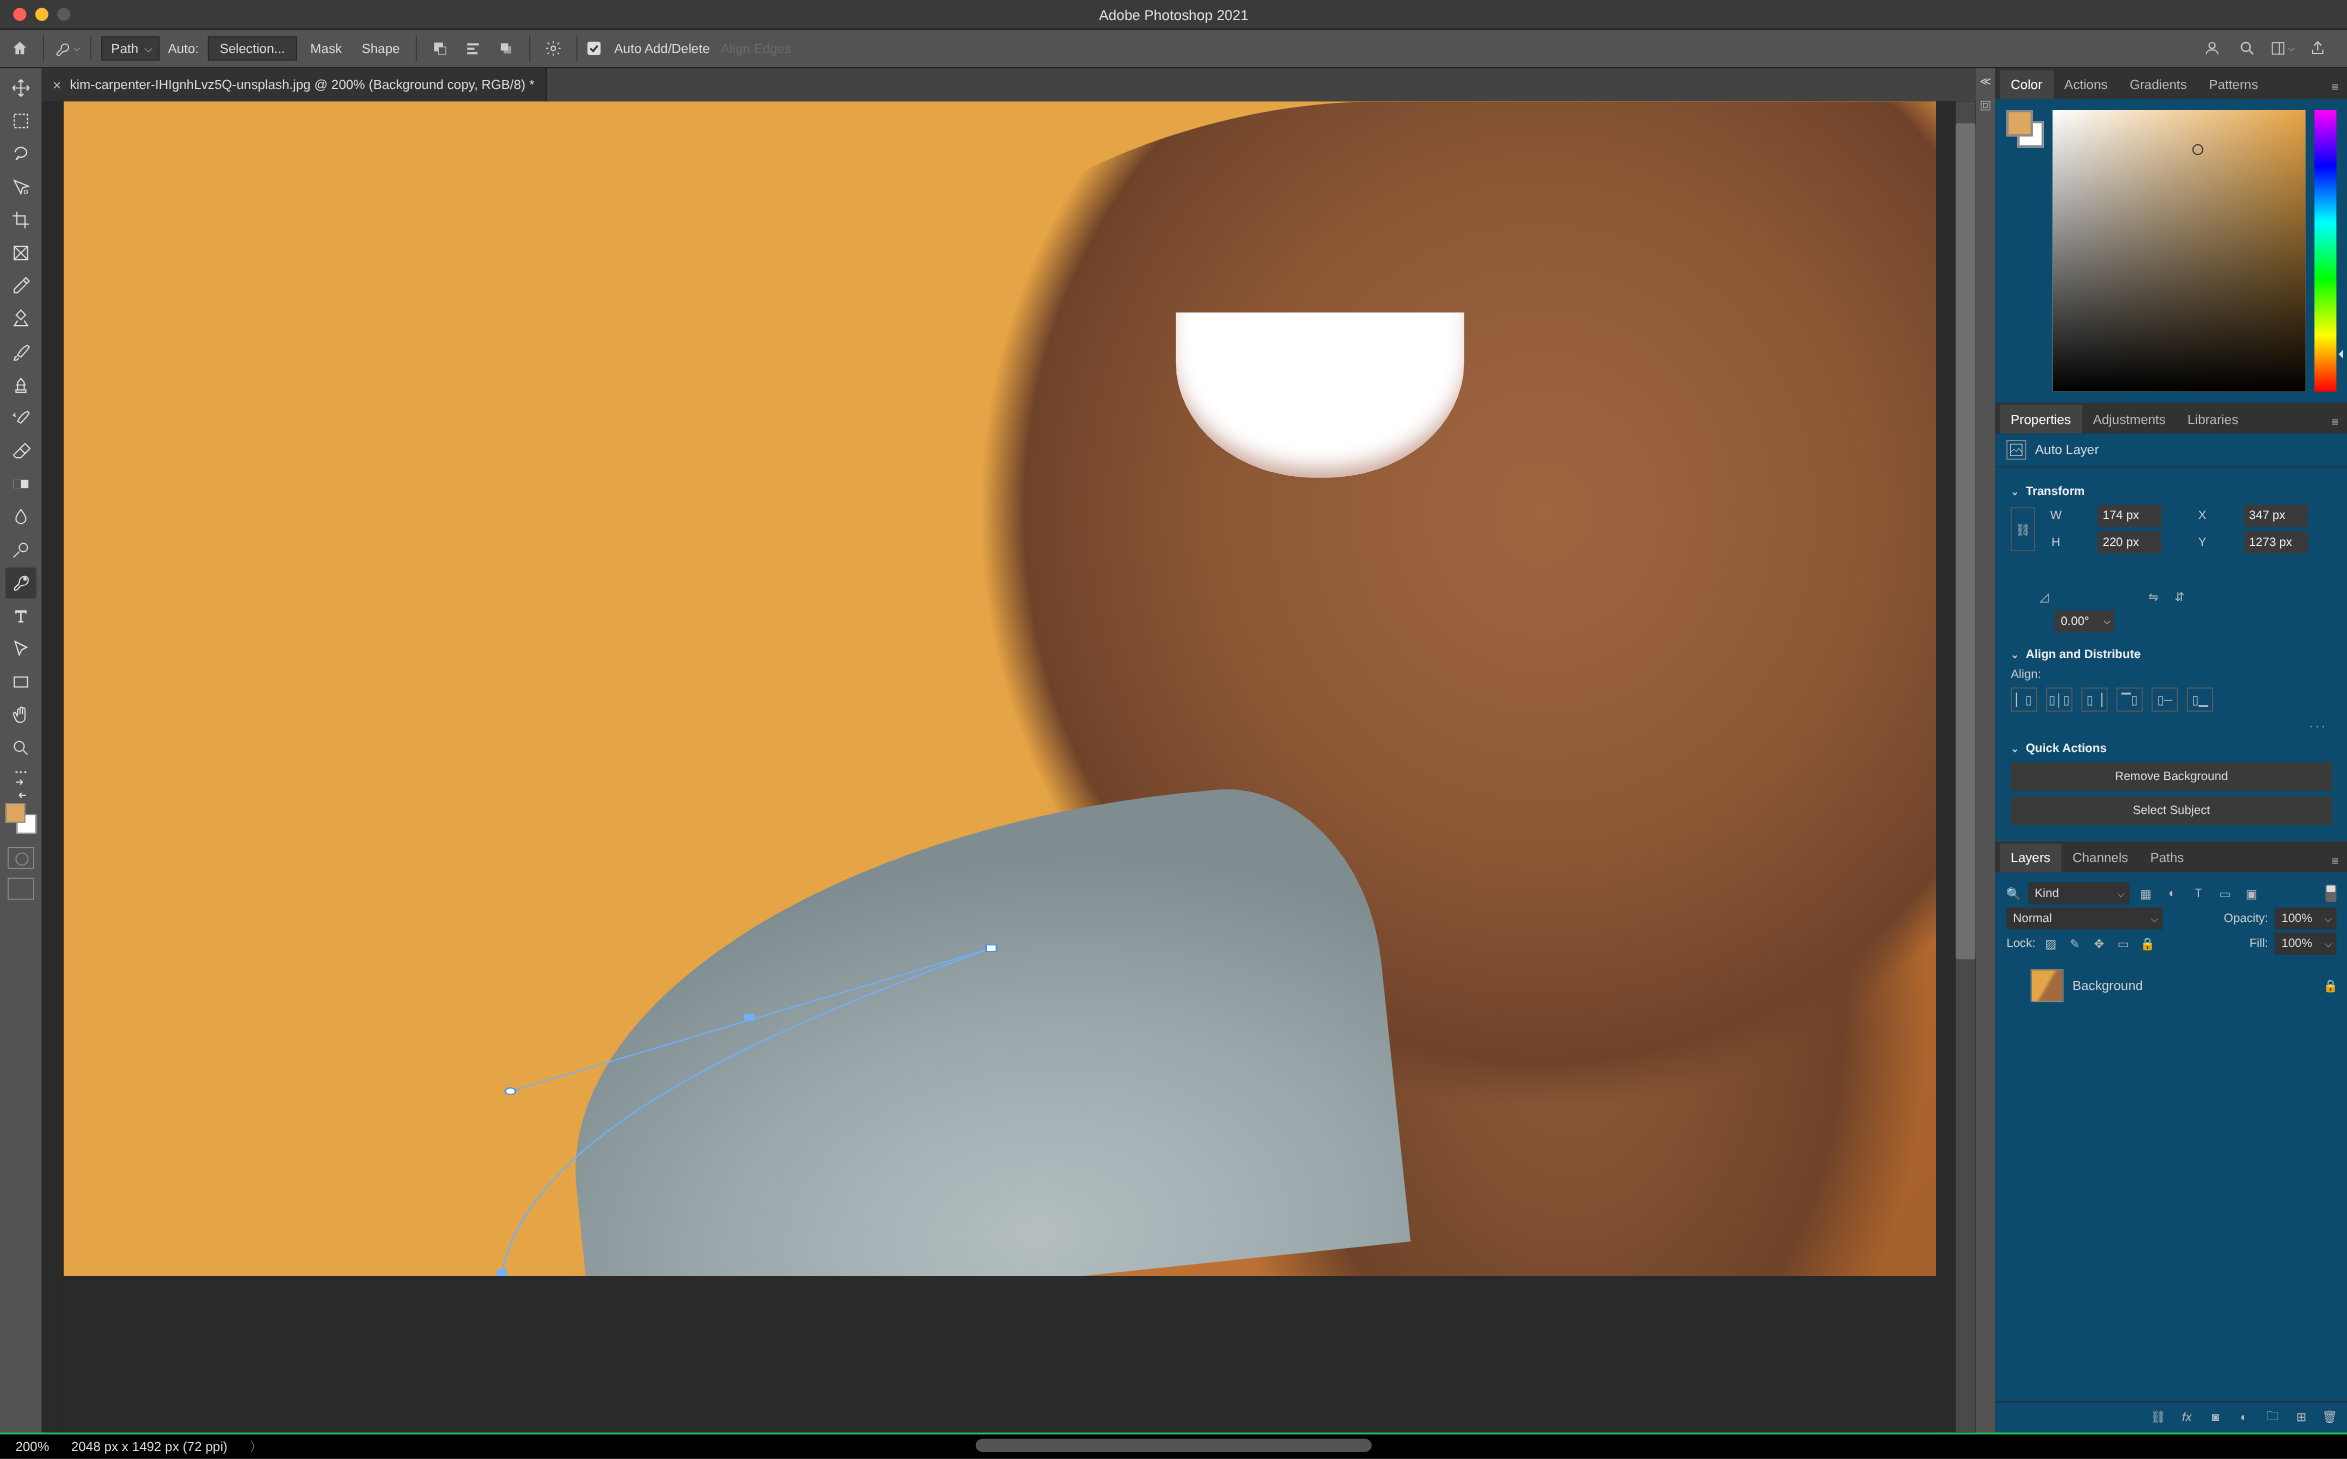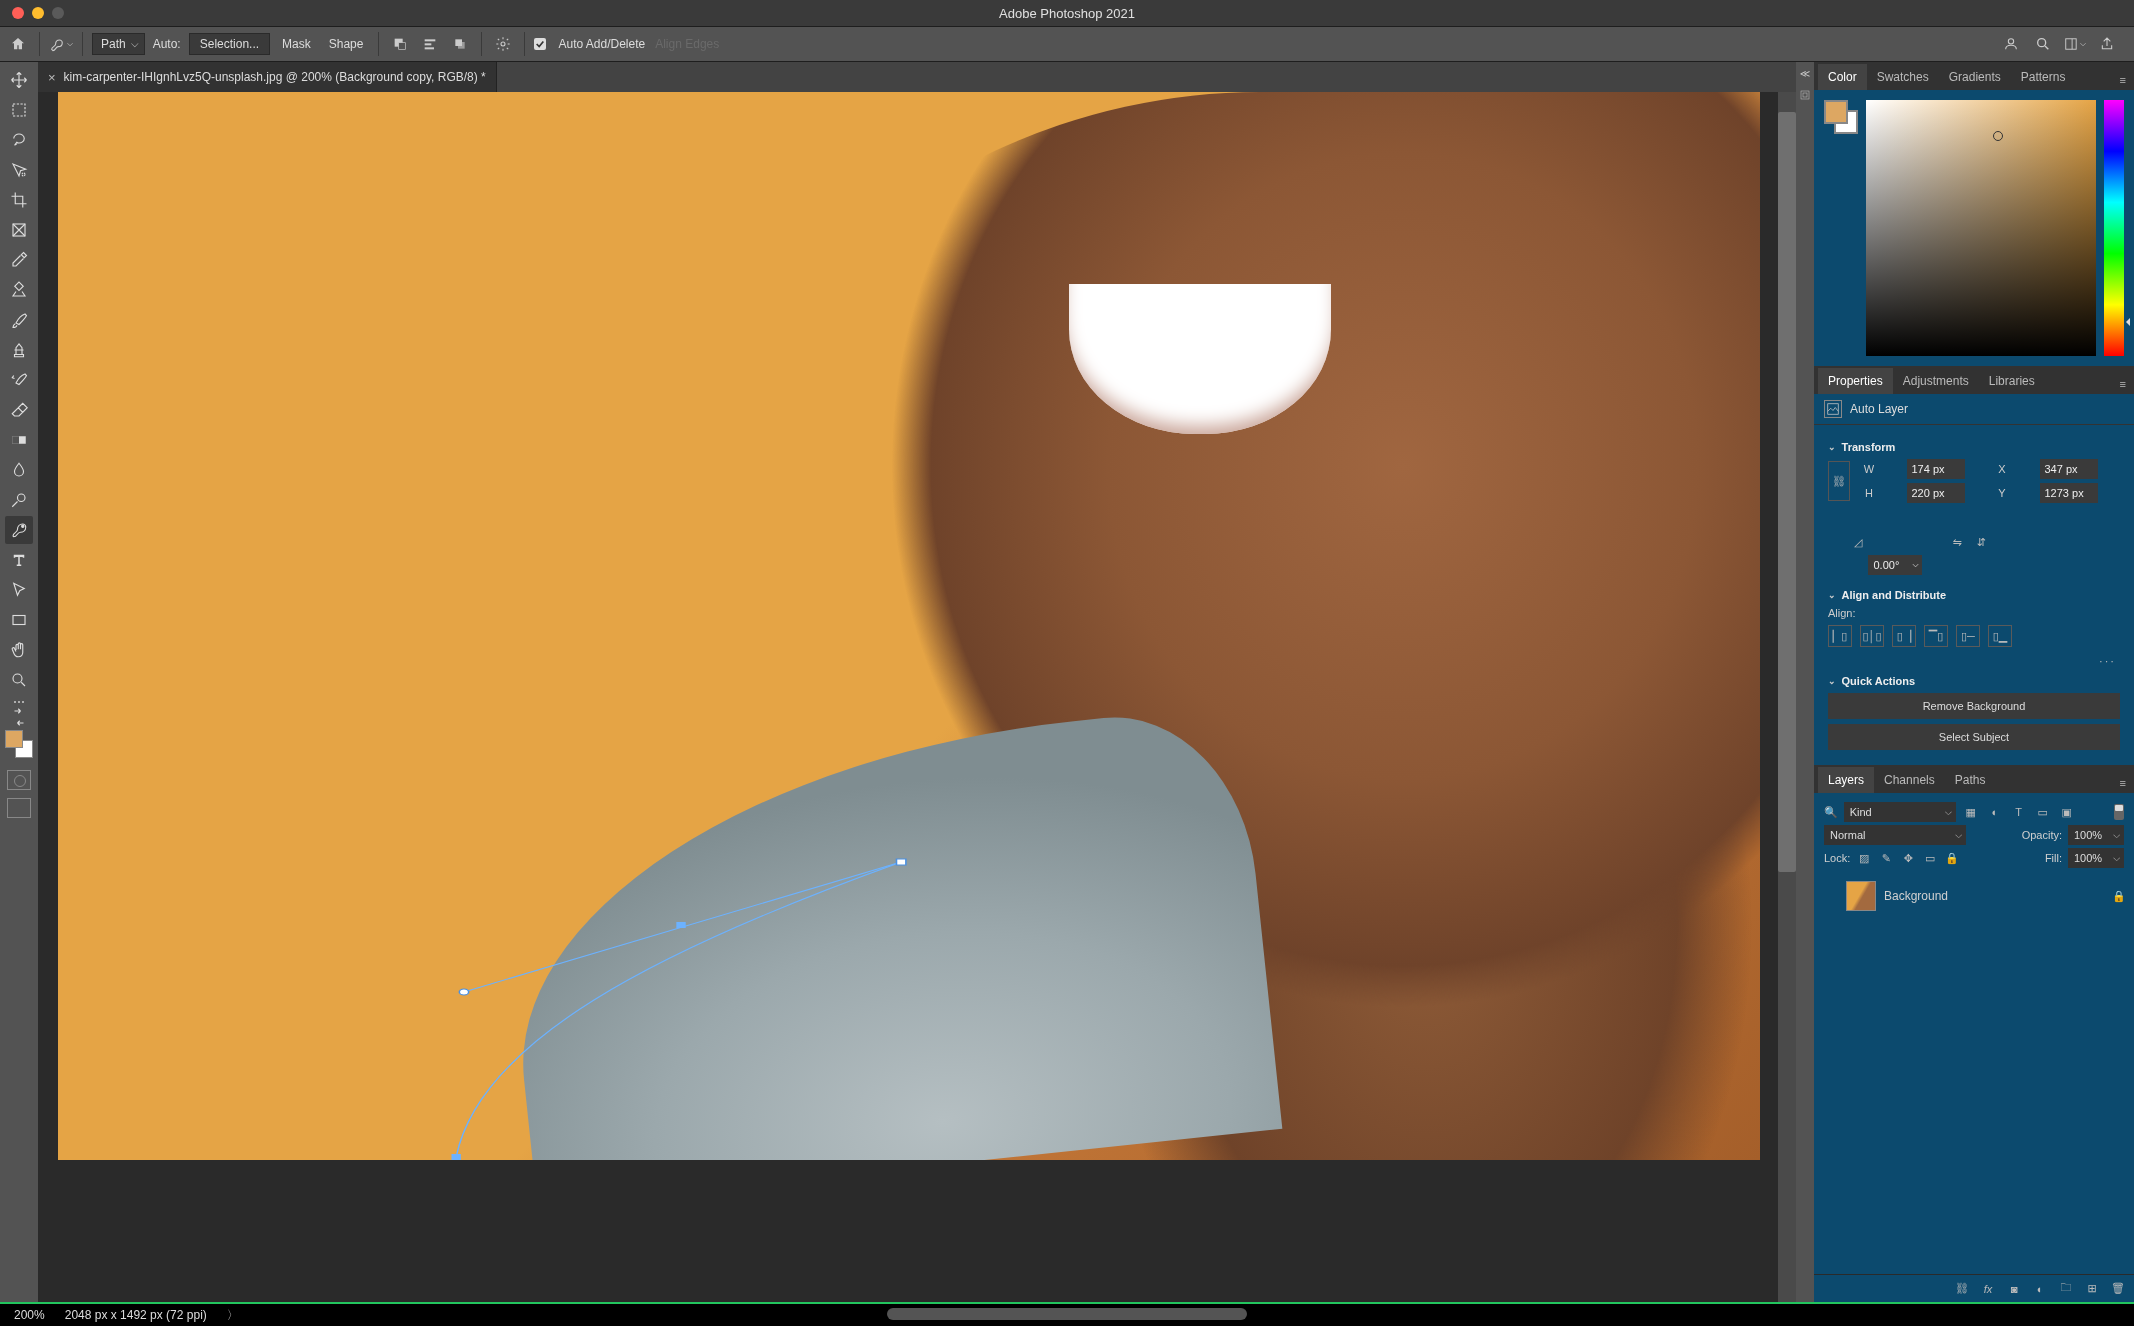--- a/index.html
+++ b/index.html
@@ -97,21 +97,21 @@
 .section-head { display: flex; align-items: center; gap: 6px; font-weight: bold; margin: 6px 0; font-size: 11px; color:#eee;}
 .section-head .caret { font-size: 9px; color:#ccc;}
 .icon-row { display: flex; gap: 8px; margin: 6px 0; }
 .icon-row .ib { width: 24px; height: 22px; border: 1px solid #5a5a5a; display:flex;align-items:center;justify-content:center; color:#bbb; font-size:11px;}
 .more-dots { text-align:right; color:#bbb; letter-spacing:2px; padding:2px 4px;}
 .qa-btn { background: #3a3a3a; height: 26px; display: flex; align-items: center; justify-content: center; margin: 5px 0; font-size: 11px; color: #ddd; }
 
 .layers-panel { flex: 1; display: flex; flex-direction: column; }
 .layer-controls { padding: 6px 10px; font-size: 11px; }
 .lc-row { display: flex; align-items: center; gap: 6px; margin: 3px 0; }
-.lc-dd { background: #333; height: 20px; padding: 0 16px 0 6px; display: inline-flex; align-items: center; position: relative; font-size: 11px; color:#ddd; width:112px;}
+.lc-dd { background: #333; height: 20px; padding: 0 16px 0 6px; display: inline-flex; align-items: center; position: relative; font-size: 11px; color:#ddd; width:92px;}
 .lc-dd::after { content: "⌵"; position: absolute; right: 4px; font-size: 9px; color:#aaa;}
 .lc-icons { display:flex; gap:6px; }
 .lc-icons .li { width:18px;height:18px;display:flex;align-items:center;justify-content:center;color:#bbb;}
 .lc-lockicons .li{width:16px;height:16px;}
 .layer-list { flex: 1; }
 .layer-row { height: 38px; display: flex; align-items: center; padding: 0 8px; gap: 8px; }
 .layer-row.sel { background: #5a6f88; color:#fff;}
 .eye { width: 16px; display:flex; justify-content:center;}
 .thumb { width: 30px; height: 30px; background: linear-gradient(120deg,#e5a445 45%, #a36a3f 55%); border: 1px solid #888; }
 .layer-name { flex:1; font-size: 12px; }
@@ -390,21 +390,21 @@
     <div><svg viewBox="0 0 24 24" fill="none" stroke="currentColor">
           <rect x="4" y="4" width="16" height="16"></rect>
           <rect x="8" y="8" width="8" height="8"></rect>
         </svg></div>
   </div>
 
   <div class="panels">
 
     <div class="panel-tabs">
       <div class="panel-tab active">Color</div>
-      <div class="panel-tab">Swatches</div>
+      <div class="panel-tab">Actions</div>
       <div class="panel-tab">Gradients</div>
       <div class="panel-tab">Patterns</div>
       <div class="panel-menu">≡</div>
     </div>
     <div class="color-panel">
       <div class="cp-swatch">
         <div class="b"></div>
         <div class="f"></div>
       </div>
       <div class="cp-field">

